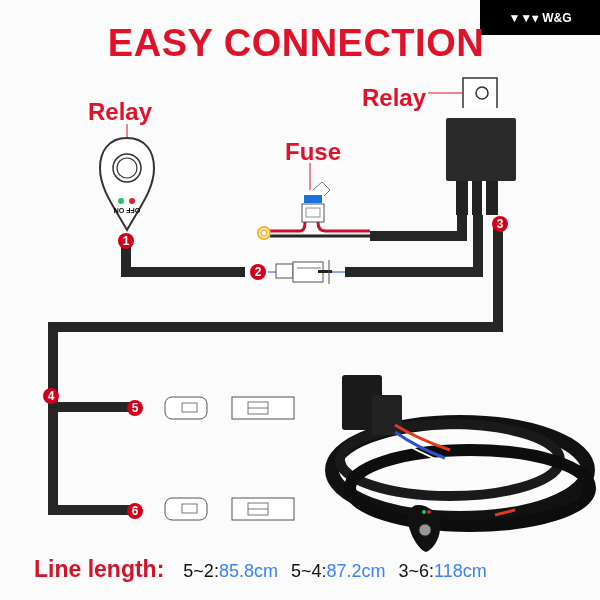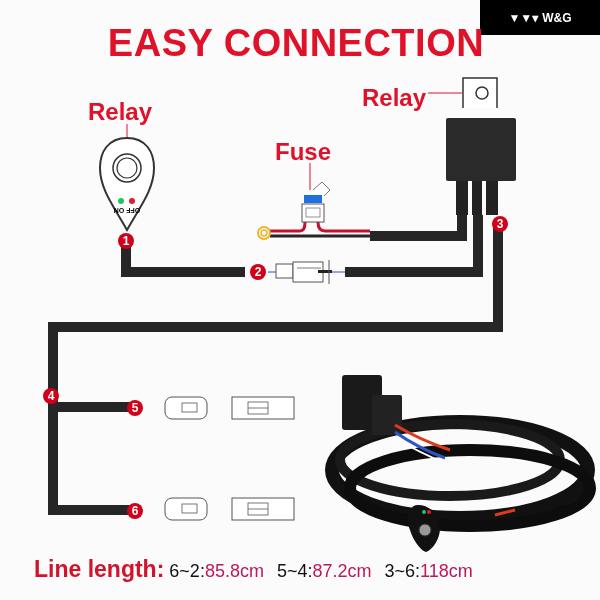--- a/index.html
+++ b/index.html
@@ -2,36 +2,36 @@
 <html><head>
 <meta charset="utf-8">
 <style>
   html, body { margin:0; padding:0; }
   body { width:600px; height:600px; background:#fbfbfb; position:relative; overflow:hidden; font-family:"Liberation Sans", sans-serif; }
   .logo { position:absolute; left:480px; top:0; width:120px; height:35px; background:#000; color:#fff; display:flex; align-items:center; justify-content:center; font-weight:bold; font-size:12px; gap:4px; }
   .title { position:absolute; left:0; top:22px; width:592px; text-align:center; color:#e0122a; font-weight:bold; font-size:38px; letter-spacing:0.5px; }
   .lbl { position:absolute; color:#e0122a; font-weight:bold; font-size:24px; }
   svg.diagram { position:absolute; left:0; top:0; }
   .footer { position:absolute; left:34px; top:556px; font-size:18px; color:#111; white-space:nowrap; }
-  .footer .head { color:#d1132c; font-weight:bold; font-size:23px; }
-  .footer .val { color:#be185d; }
+  .footer .head { color:#d1132c; font-weight:bold; font-size:23px; margin-right:14px; }
+  .footer .val { color:#3b82f6; }
   .footer .grp { margin-right:8px; }
 </style>
 </head>
 <body>
 
 <div class="logo">
   <span>▼▼▾</span>
   <span>W&amp;G</span>
 </div>
 
 <div class="title">EASY CONNECTION</div>
 
 <div class="lbl" style="left:88px;top:98px;">Relay</div>
-<div class="lbl" style="left:275px;top:138px;">Fuse</div>
+<div class="lbl" style="left:285px;top:138px;">Fuse</div>
 <div class="lbl" style="left:362px;top:84px;">Relay</div>
 
 <svg class="diagram" width="600" height="600" viewBox="0 0 600 600">
 
   <line x1="127" y1="124" x2="127" y2="172" stroke="#e0122a" stroke-width="1"></line>
   <line x1="310" y1="163" x2="310" y2="190" stroke="#e0122a" stroke-width="1"></line>
   <line x1="428" y1="93" x2="462" y2="93" stroke="#e0122a" stroke-width="1"></line>
 
   <g fill="none" stroke="#262626" stroke-linecap="butt">
     <polyline points="126,245 126,272 245,272" stroke-width="10"></polyline>
@@ -135,16 +135,16 @@
       </g>
     <g>
         <circle cx="135" cy="511" r="8" fill="#d0021b"></circle>
         <text x="135" y="515">6</text>
       </g>
   </g>
 </svg>
 
 <div class="footer">
   <span class="head">Line length:</span>
-  <span class="grp"><span>6~2:</span><span class="val">85.8cm</span></span>
+  <span class="grp"><span>5~2:</span><span class="val">85.8cm</span></span>
   <span class="grp"><span>5~4:</span><span class="val">87.2cm</span></span>
   <span class="grp"><span>3~6:</span><span class="val">118cm</span></span>
 </div>
 
 </body></html>

